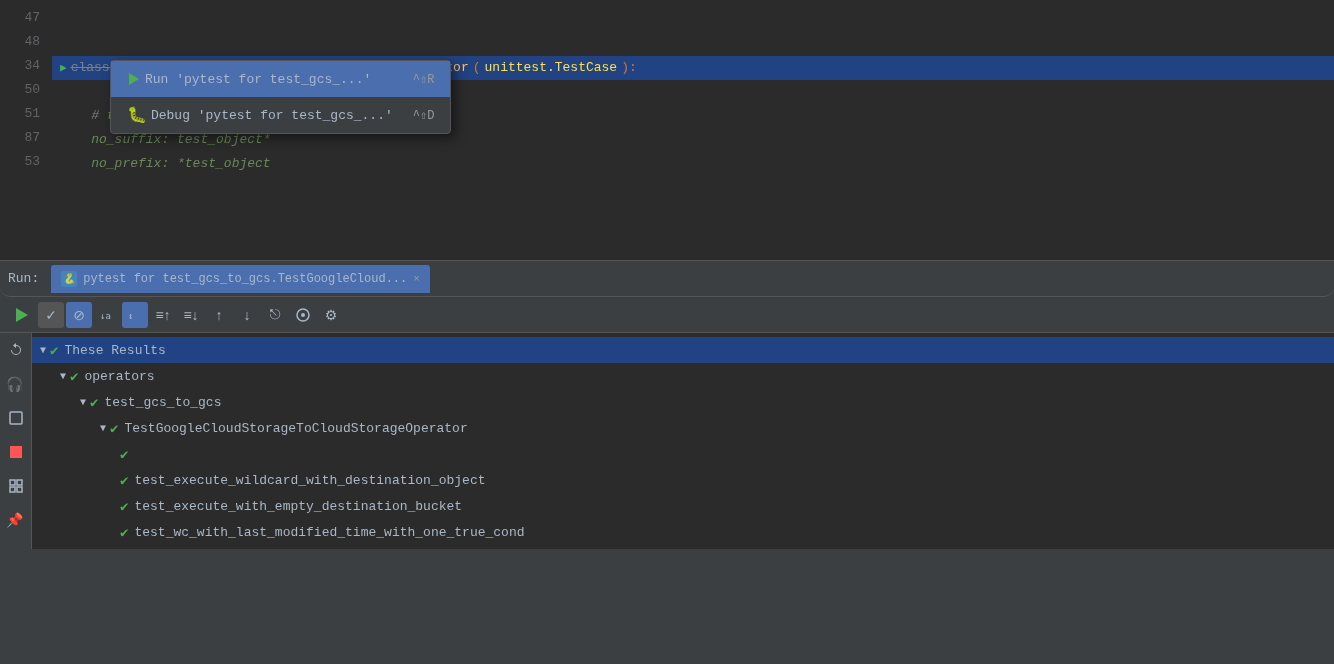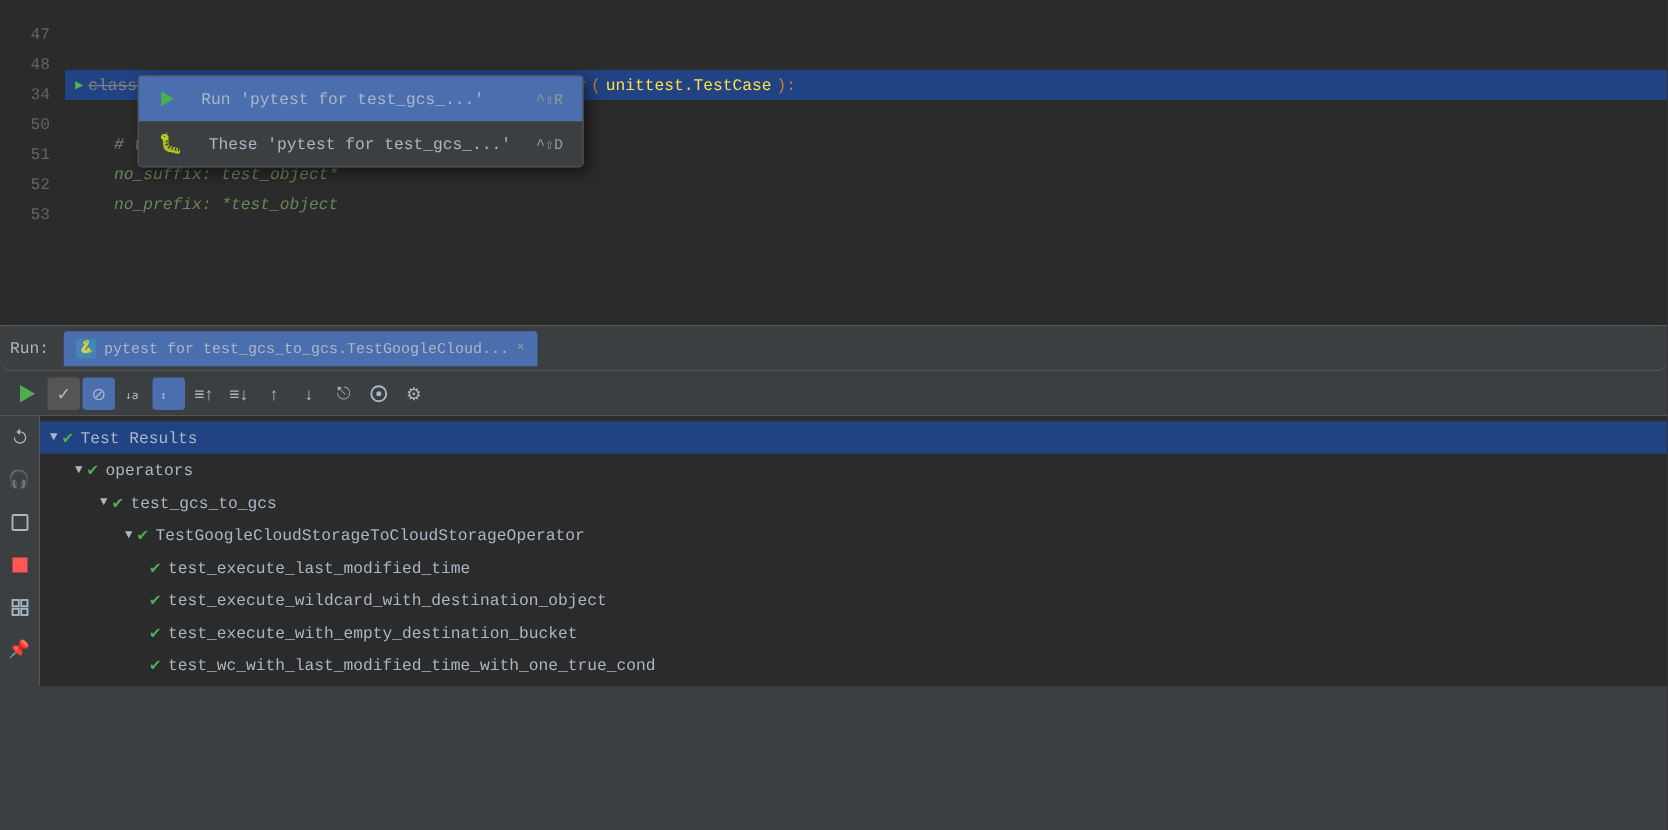--- a/index.html
+++ b/index.html
@@ -17,21 +17,21 @@
     .editor-area {
       background: #2b2b2b;
       position: relative;
       height: 260px;
       display: flex;
     }
 
     .line-numbers {
       background: #2b2b2b;
       color: #606366;
-      padding: 16px 12px;
+      padding: 6px 12px;
       text-align: right;
       min-width: 52px;
       line-height: 24px;
       user-select: none;
       font-size: 13px;
     }
 
     .code-content {
       flex: 1;
       padding: 8px 0;
@@ -74,21 +74,21 @@
     }
 
     .context-menu-item:hover,
     .context-menu-item.active {
       background: #4b6eaf;
     }
 
     .menu-left {
       display: flex;
       align-items: center;
-      gap: 20px;
+      gap: 4px;
     }
 
     .menu-shortcut {
       color: #999;
       font-size: 12px;
       margin-left: 20px;
     }
 
     .run-icon {
       width: 14px;
@@ -312,21 +312,21 @@
 
 <div class="main-content">
 
   <div class="editor-area">
     <div class="line-numbers">
       <div>47</div>
       <div>48</div>
       <div>34</div>
       <div>50</div>
       <div>51</div>
-      <div>52</div>
+      <div>87</div>
       <div>53</div>
     </div>
     <div class="code-content">
       <div class="code-line">&nbsp;</div>
       <div class="code-line">&nbsp;</div>
       <div class="code-line highlighted">
         <span style="display:inline-flex;align-items:center;gap:4px;">
           <span style="color:#4CAF50;font-size:11px;">▶</span>
           <span class="kw-strikethrough">class TestGoogleCloudStorageTo</span>
             <span style="color:#a9b7c6;">Cloud</span>
@@ -354,21 +354,21 @@
           <span class="run-icon">
             <div class="play-triangle"></div>
           </span>
           <span>Run 'pytest for test_gcs_...'</span>
         </div>
         <span class="menu-shortcut">^⇧R</span>
       </div>
       <div class="context-menu-item">
         <div class="menu-left">
           <span class="debug-icon-green">🐛</span>
-          <span>These 'pytest for test_gcs_...'</span>
+          <span>Debug 'pytest for test_gcs_...'</span>
         </div>
         <span class="menu-shortcut">^⇧D</span>
       </div>
     </div>
   </div>
 
   <div class="run-panel">
 
     <div class="run-tab-bar">
       <span class="run-label">Run:</span>
@@ -434,40 +434,39 @@
             <rect x="9" y="9" width="5" height="5"></rect>
           </svg>
         </div>
         <div class="side-icon-btn" title="Pin">📌</div>
       </div>
 
       <div class="test-results">
         <div class="tree-item selected tree-indent-0">
           <span class="chevron">▼</span>
           <span class="check-icon">✔</span>
-          <span class="tree-label">Test Results</span>
+          <span class="tree-label">These Results</span>
         </div>
         <div class="tree-item tree-indent-1">
           <span class="chevron">▼</span>
           <span class="check-icon">✔</span>
           <span class="tree-label">operators</span>
         </div>
         <div class="tree-item tree-indent-2">
           <span class="chevron">▼</span>
           <span class="check-icon">✔</span>
           <span class="tree-label">test_gcs_to_gcs</span>
         </div>
         <div class="tree-item tree-indent-3">
           <span class="chevron">▼</span>
           <span class="check-icon">✔</span>
           <span class="tree-label">TestGoogleCloudStorageToCloudStorageOperator</span>
         </div>
         <div class="tree-item tree-indent-4">
           <span class="check-icon">✔</span>
-          <span class="tree-label">test_execute_last_modified_time</span>
         </div>
         <div class="tree-item tree-indent-4">
           <span class="check-icon">✔</span>
           <span class="tree-label">test_execute_wildcard_with_destination_object</span>
         </div>
         <div class="tree-item tree-indent-4">
           <span class="check-icon">✔</span>
           <span class="tree-label">test_execute_with_empty_destination_bucket</span>
         </div>
         <div class="tree-item tree-indent-4">

